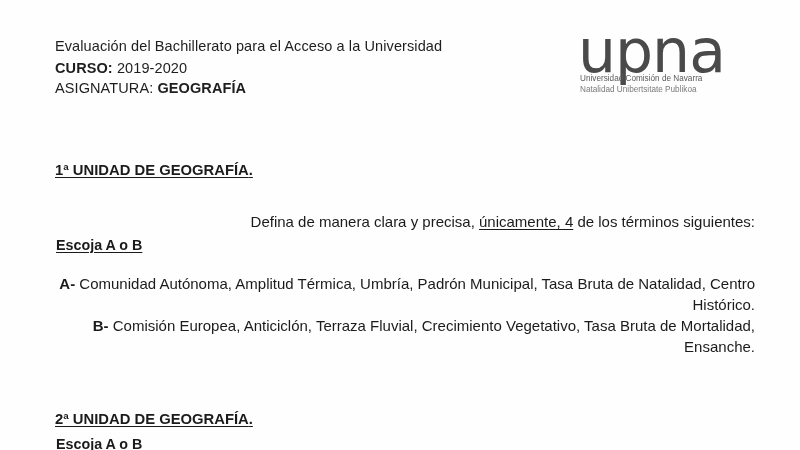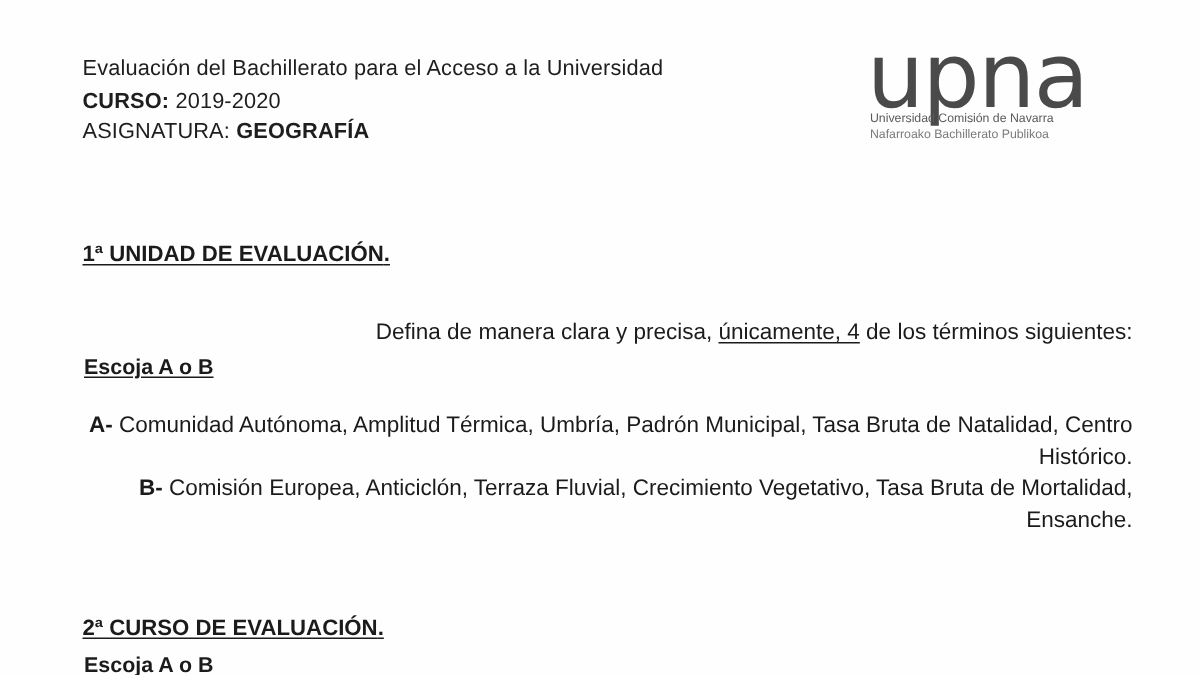--- a/index.html
+++ b/index.html
@@ -150,43 +150,43 @@
   <div class="header">
     <div class="header-text">
       <div class="hline first">Evaluación del Bachillerato para el Acceso a la Universidad</div>
       <div class="hline"><span class="lbl-bold">CURSO:</span><span> 2019-2020</span></div>
       <div class="hline"><span>ASIGNATURA:</span><span class="lbl-bold"> GEOGRAFÍA</span></div>
     </div>
 
     <div class="logo">
       <div class="logo-word">upna</div>
       <div class="logo-sub1">Universidad Comisión de Navarra</div>
-      <div class="logo-sub2">Nafarroako Bachillerato Publikoa</div>
+      <div class="logo-sub2">Natalidad Unibertsitate Publikoa</div>
     </div>
   </div>
 
   <div class="content">
 
-    <div class="section-title"><span>1ª UNIDAD DE EVALUACIÓN</span><span class="dot">.</span></div>
+    <div class="section-title"><span>1ª UNIDAD DE GEOGRAFÍA</span><span class="dot">.</span></div>
 
     <div class="gap-1"></div>
 
     <p class="para"><span>Defina de manera clara y precisa, </span><span class="u">únicamente, 4</span><span> de los términos siguientes:</span></p>
 
     <div style="height:2px"></div>
 
     <div class="subhead">Escoja A o B</div>
 
     <p class="para block"><span class="b">A-</span><span> Comunidad Autónoma, Amplitud Térmica, Umbría, Padrón Municipal, Tasa Bruta de Natalidad, Centro Histórico.</span></p>
 
     <p class="para"><span class="b">B-</span><span> Comisión Europea, Anticiclón, Terraza Fluvial, Crecimiento Vegetativo, Tasa Bruta de Mortalidad, Ensanche.</span></p>
 
 
     <div class="gap-3"></div>
 
-    <div class="section-title"><span>2ª CURSO DE EVALUACIÓN</span><span class="dot">.</span></div>
+    <div class="section-title"><span>2ª UNIDAD DE GEOGRAFÍA</span><span class="dot">.</span></div>
   </div>
 
   <div class="clip-bottom">
     <div class="subhead">Escoja A o B</div>
   </div>
 
 </div>
 
 </body></html>

